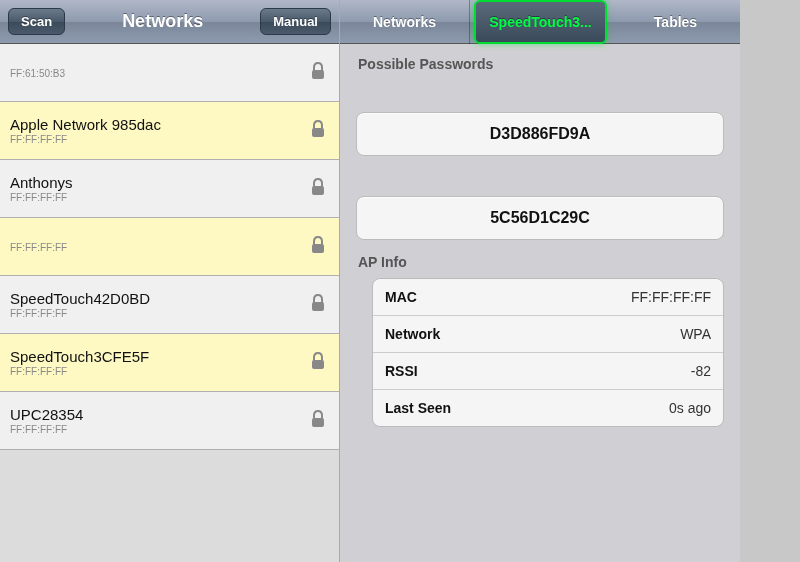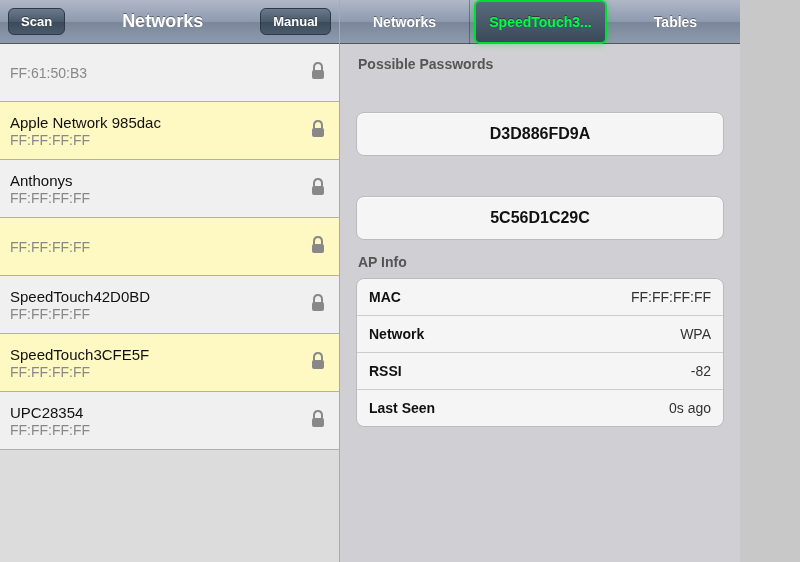--- a/index.html
+++ b/index.html
@@ -75,21 +75,21 @@
       flex: 1;
     }
 
     .network-name {
       font-size: 15px;
       color: #111;
       font-weight: 400;
     }
 
     .network-mac {
-      font-size: 14px;
+      font-size: 10px;
       color: #888;
       margin-top: 1px;
     }
 
     .network-icons {
       display: flex;
       align-items: center;
       gap: 4px;
     }
 
@@ -165,20 +165,21 @@
 
     .ap-info-section {
       margin-top: 14px;
     }
 
     .info-table {
       background: #f5f5f5;
       border: 1px solid #bbb;
       border-radius: 8px;
       overflow: hidden;
+      margin-left: 16px;
     }
 
     .info-row {
       display: flex;
       justify-content: space-between;
       align-items: center;
       padding: 10px 12px;
       border-bottom: 1px solid #ccc;
     }
 

